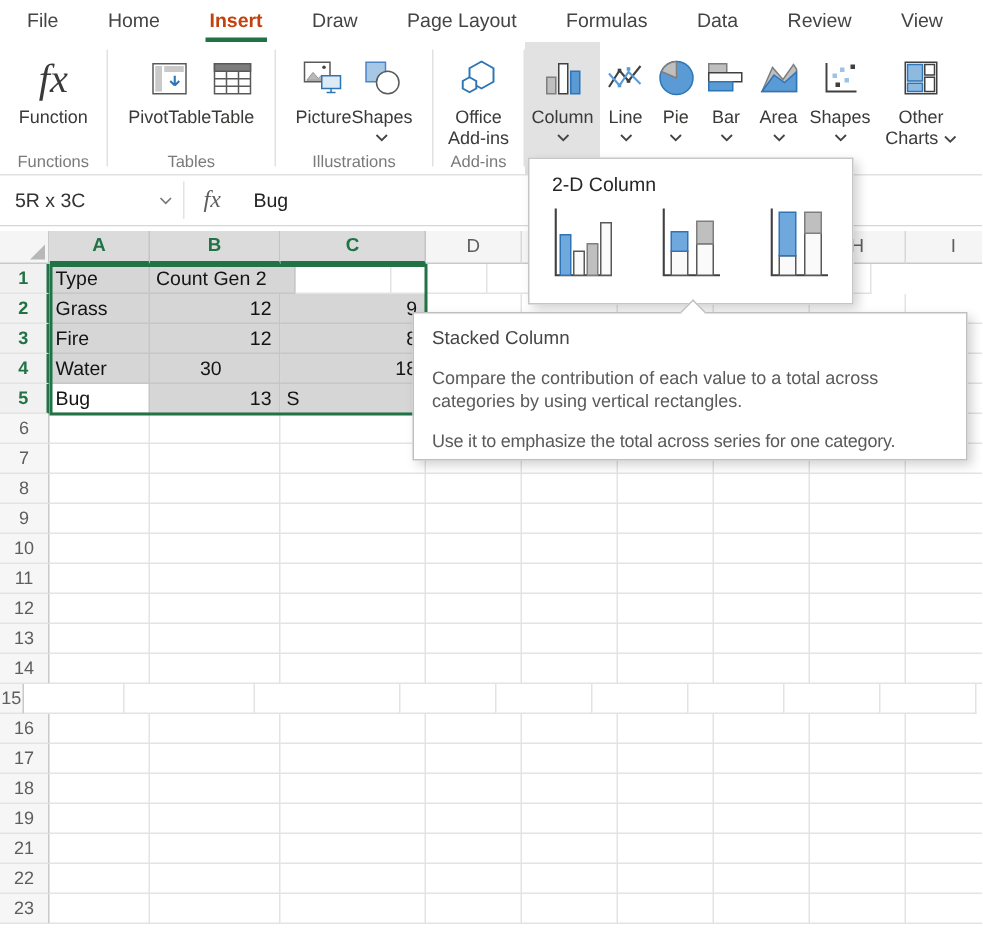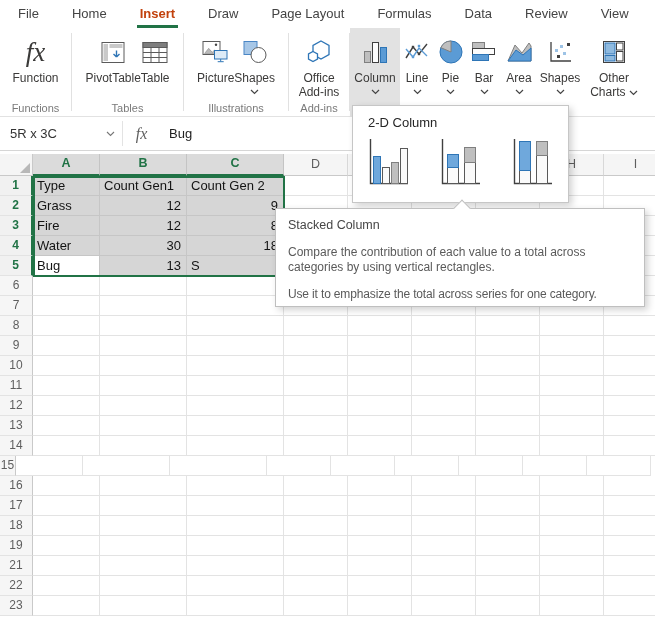--- a/index.html
+++ b/index.html
@@ -292,21 +292,20 @@
         <div class="colhdr" style="width: 64px;">E</div>
         <div class="colhdr" style="width: 64px;">F</div>
         <div class="colhdr" style="width: 64px;">G</div>
         <div class="colhdr" style="width: 64px;">H</div>
         <div class="colhdr" style="width: 64px;">I</div>
       </div>
     <div id="grid-body">
         <div class="grow">
           <div class="rowhdr selrow" style="width: 33px;">1</div>
           <div class="cell sel" style="width: 67px;">Type</div>
-          <div class="cell sel" style="width: 87px;">Count Gen1</div>
           <div class="cell sel" style="width: 97px;">Count Gen 2</div>
           <div class="cell" style="width: 64px;"></div>
           <div class="cell" style="width: 64px;"></div>
           <div class="cell" style="width: 64px;"></div>
           <div class="cell" style="width: 64px;"></div>
           <div class="cell" style="width: 64px;"></div>
           <div class="cell" style="width: 64px;"></div>
         </div>
         <div class="grow">
           <div class="rowhdr selrow" style="width: 33px;">2</div>
@@ -328,21 +327,21 @@
           <div class="cell" style="width: 64px;"></div>
           <div class="cell" style="width: 64px;"></div>
           <div class="cell" style="width: 64px;"></div>
           <div class="cell" style="width: 64px;"></div>
           <div class="cell" style="width: 64px;"></div>
           <div class="cell" style="width: 64px;"></div>
         </div>
         <div class="grow">
           <div class="rowhdr selrow" style="width: 33px;">4</div>
           <div class="cell sel" style="width: 67px;">Water</div>
-          <div class="cell sel num" style="width: 87px;">30</div>
+          <div class="cell sel num" style="width: 87px; text-align: center;">30</div>
           <div class="cell sel num" style="width: 97px;">18</div>
           <div class="cell" style="width: 64px;"></div>
           <div class="cell" style="width: 64px;"></div>
           <div class="cell" style="width: 64px;"></div>
           <div class="cell" style="width: 64px;"></div>
           <div class="cell" style="width: 64px;"></div>
           <div class="cell" style="width: 64px;"></div>
         </div>
         <div class="grow">
           <div class="rowhdr selrow" style="width: 33px;">5</div>

